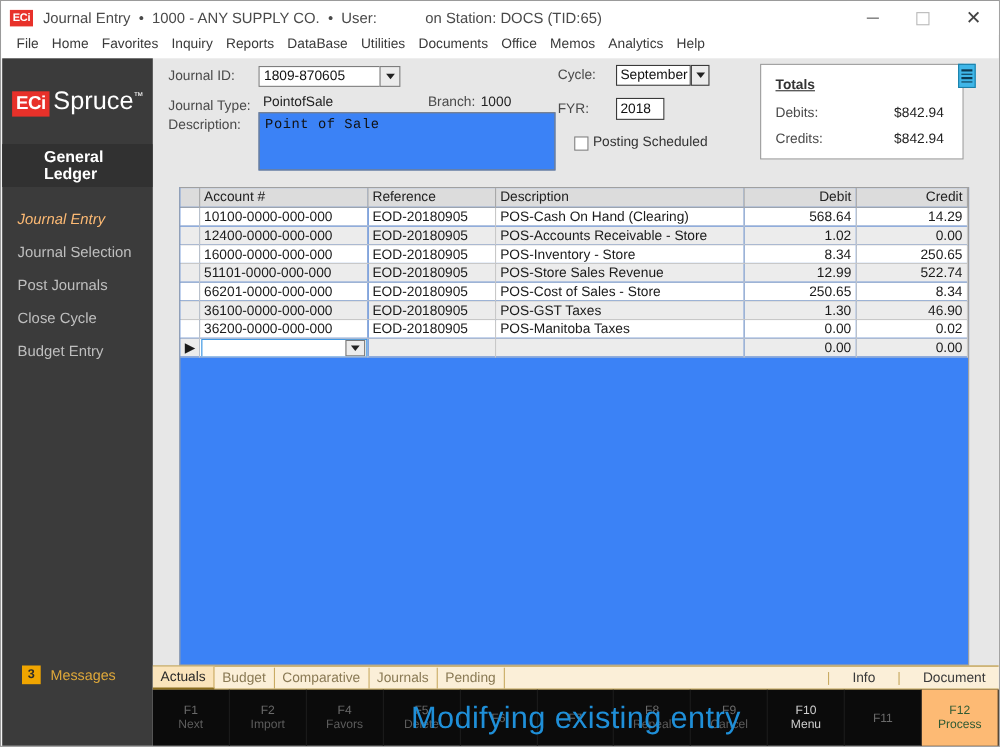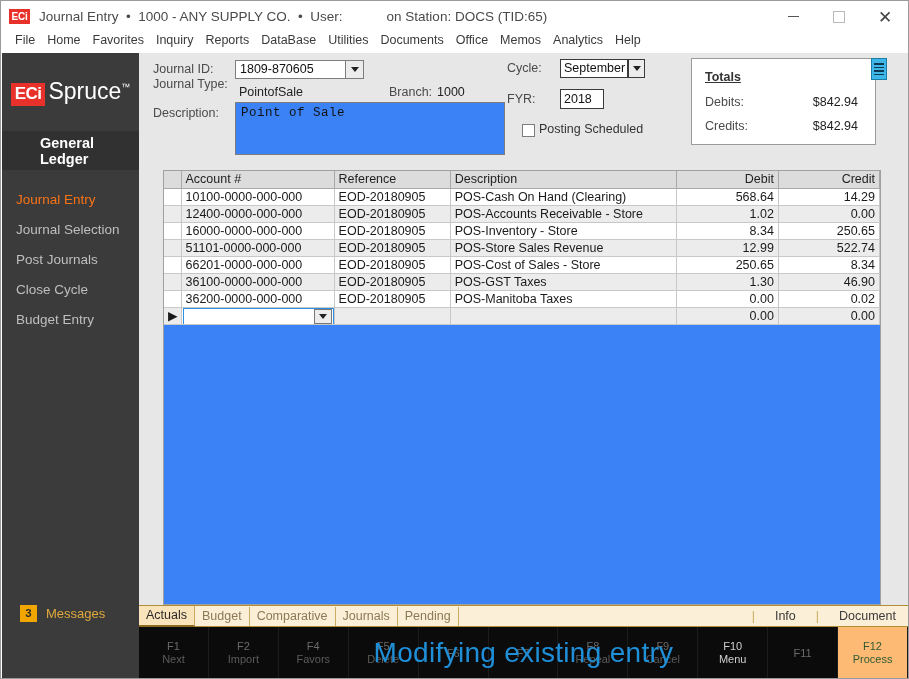--- a/index.html
+++ b/index.html
@@ -108,21 +108,21 @@
     font-weight: bold;
   }
   #nav-list { padding-top: 14px; }
   .nav-item {
     height: 30px;
     display: flex; align-items: center;
     padding-left: 14px;
     font-size: 13.5px;
     color: #bfbfbf;
   }
-  .nav-item.active { color: #f97316; }
+  .nav-item.active { color: #fdba74; font-style: italic; }
 
   #messages-row {
     position: absolute; left: 0; bottom: 52px;
     width: 137px; height: 28px;
     display: flex; align-items: center;
     padding-left: 18px;
   }
   .msg-count {
     width: 17px; height: 17px;
     background: #f0a500; color: #2a2a2a;
@@ -386,21 +386,21 @@
 
   <div id="main">
 
     <div id="form-area">
       <div class="lbl" style="left:14px; top:9px;">Journal ID:</div>
       <div id="journal-id-box">1809-870605</div>
       <div id="journal-id-arrow">
           <span class="caret"></span>
         </div>
 
-      <div class="lbl" style="left:14px; top:24px;">Journal Type:</div>
+      <div class="lbl" style="left:14px; top:36px;">Journal Type:</div>
       <div class="val-static" style="left:100px; top:32px;">PointofSale</div>
 
       <div class="lbl" style="left:250px; top:32px;">Branch:</div>
       <div class="val-static" style="left:298px; top:32px;">1000</div>
 
       <div class="lbl" style="left:14px; top:53px;">Description:</div>
       <div id="desc-box">
         <div id="desc-text">Point of Sale</div>
       </div>
 

